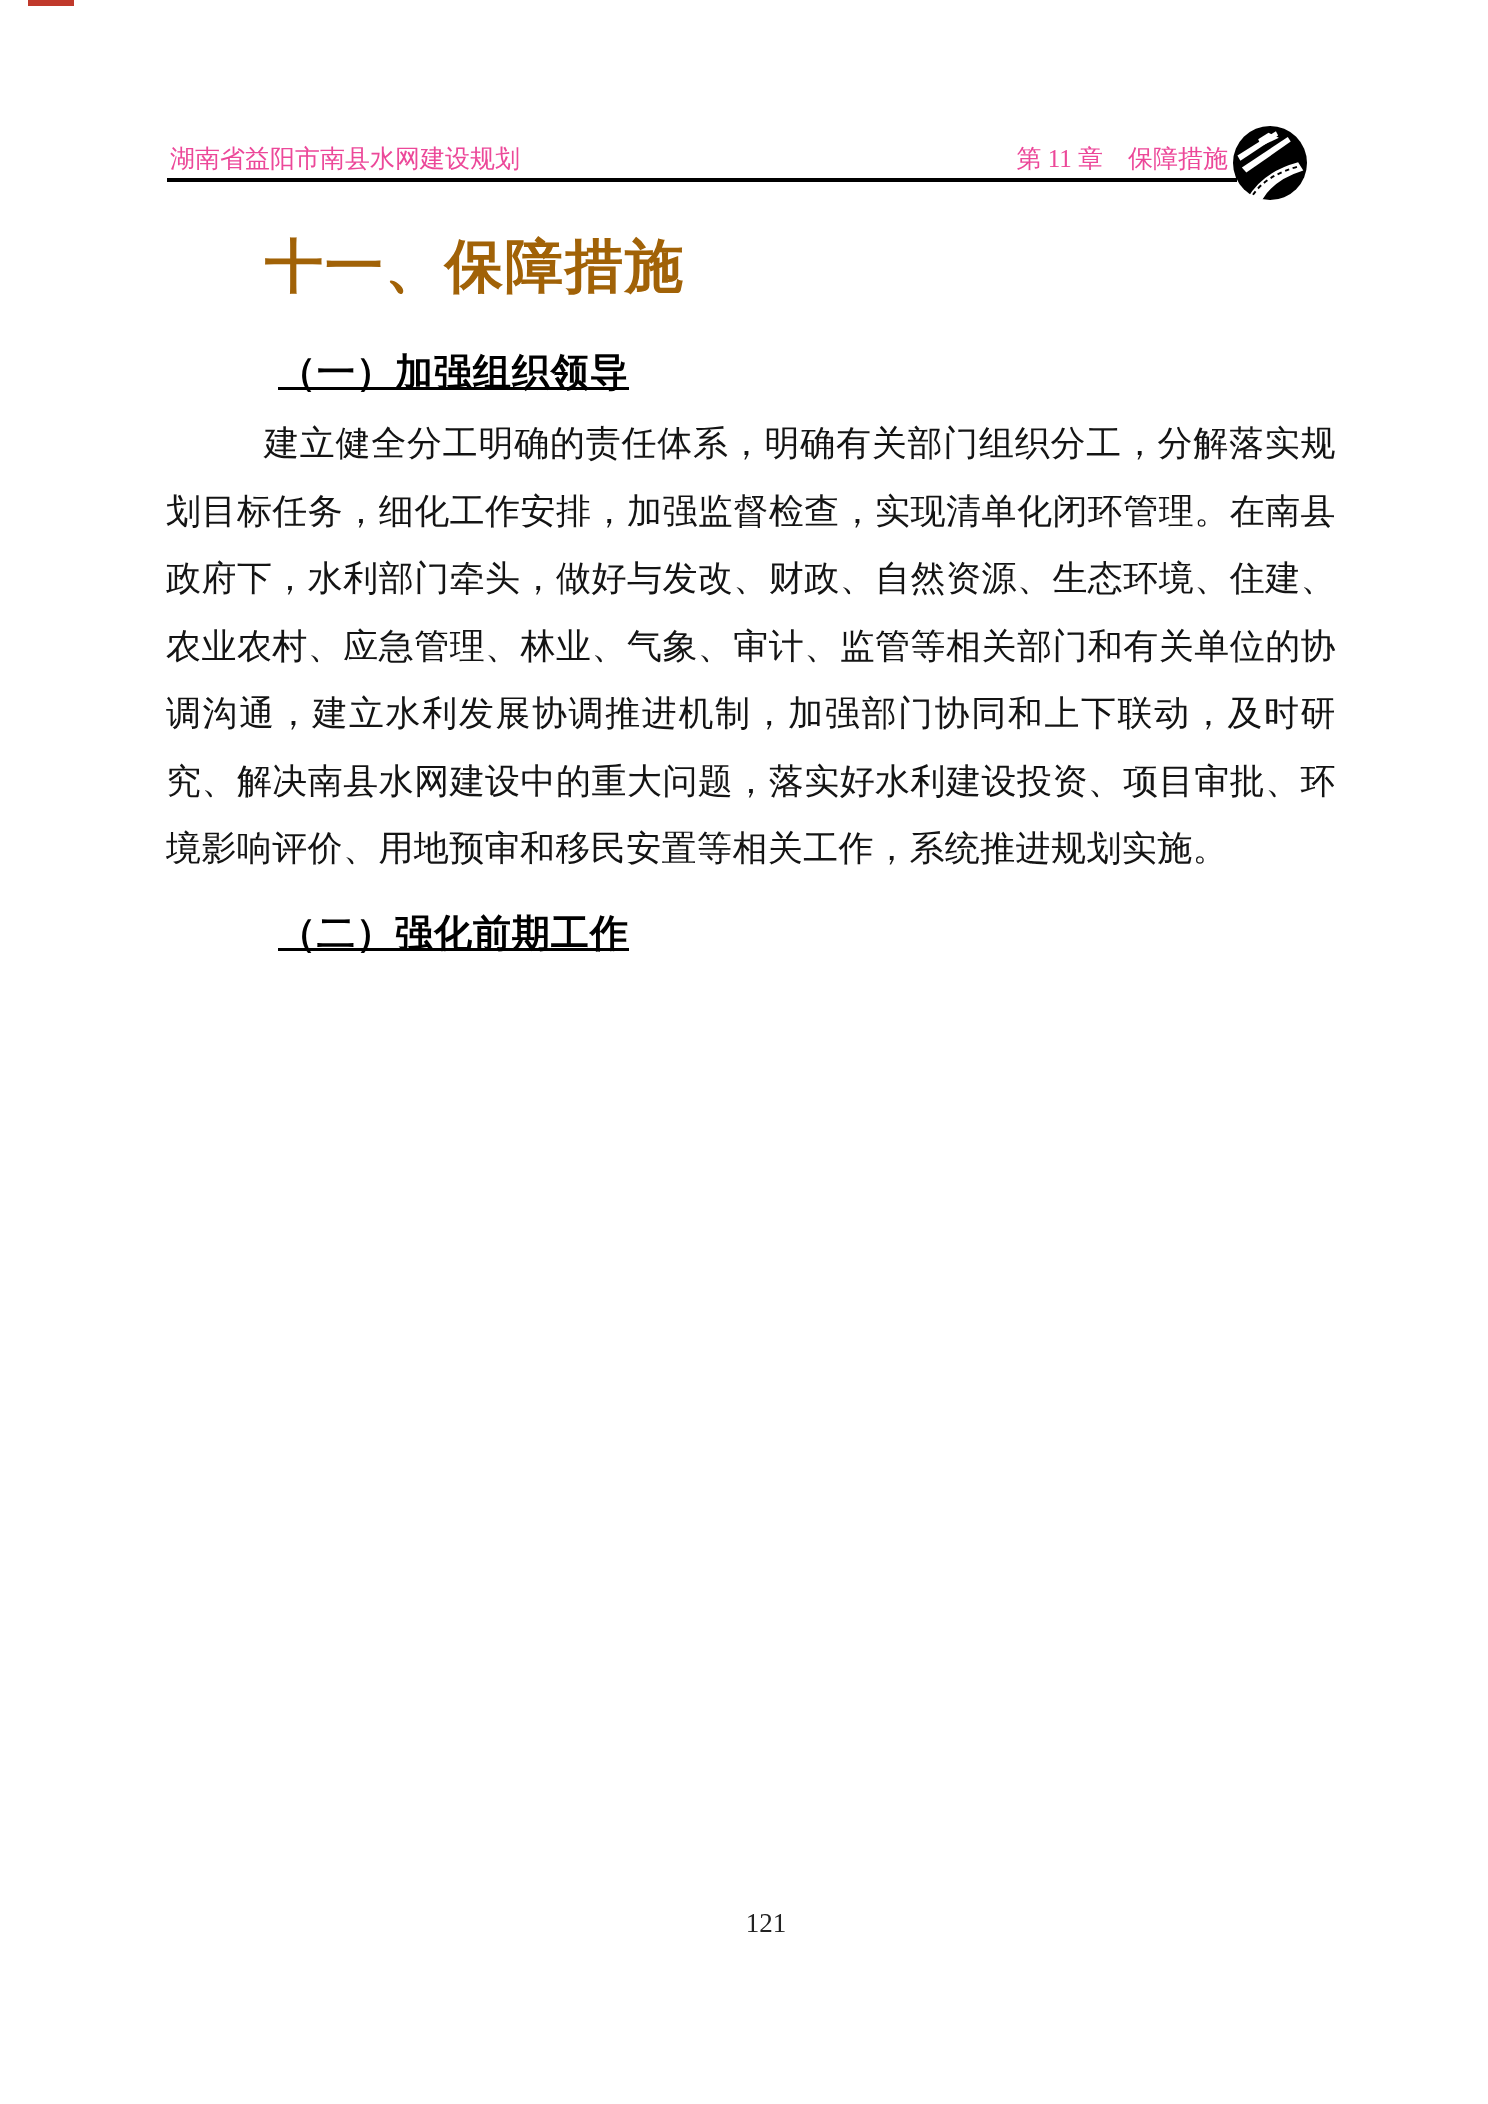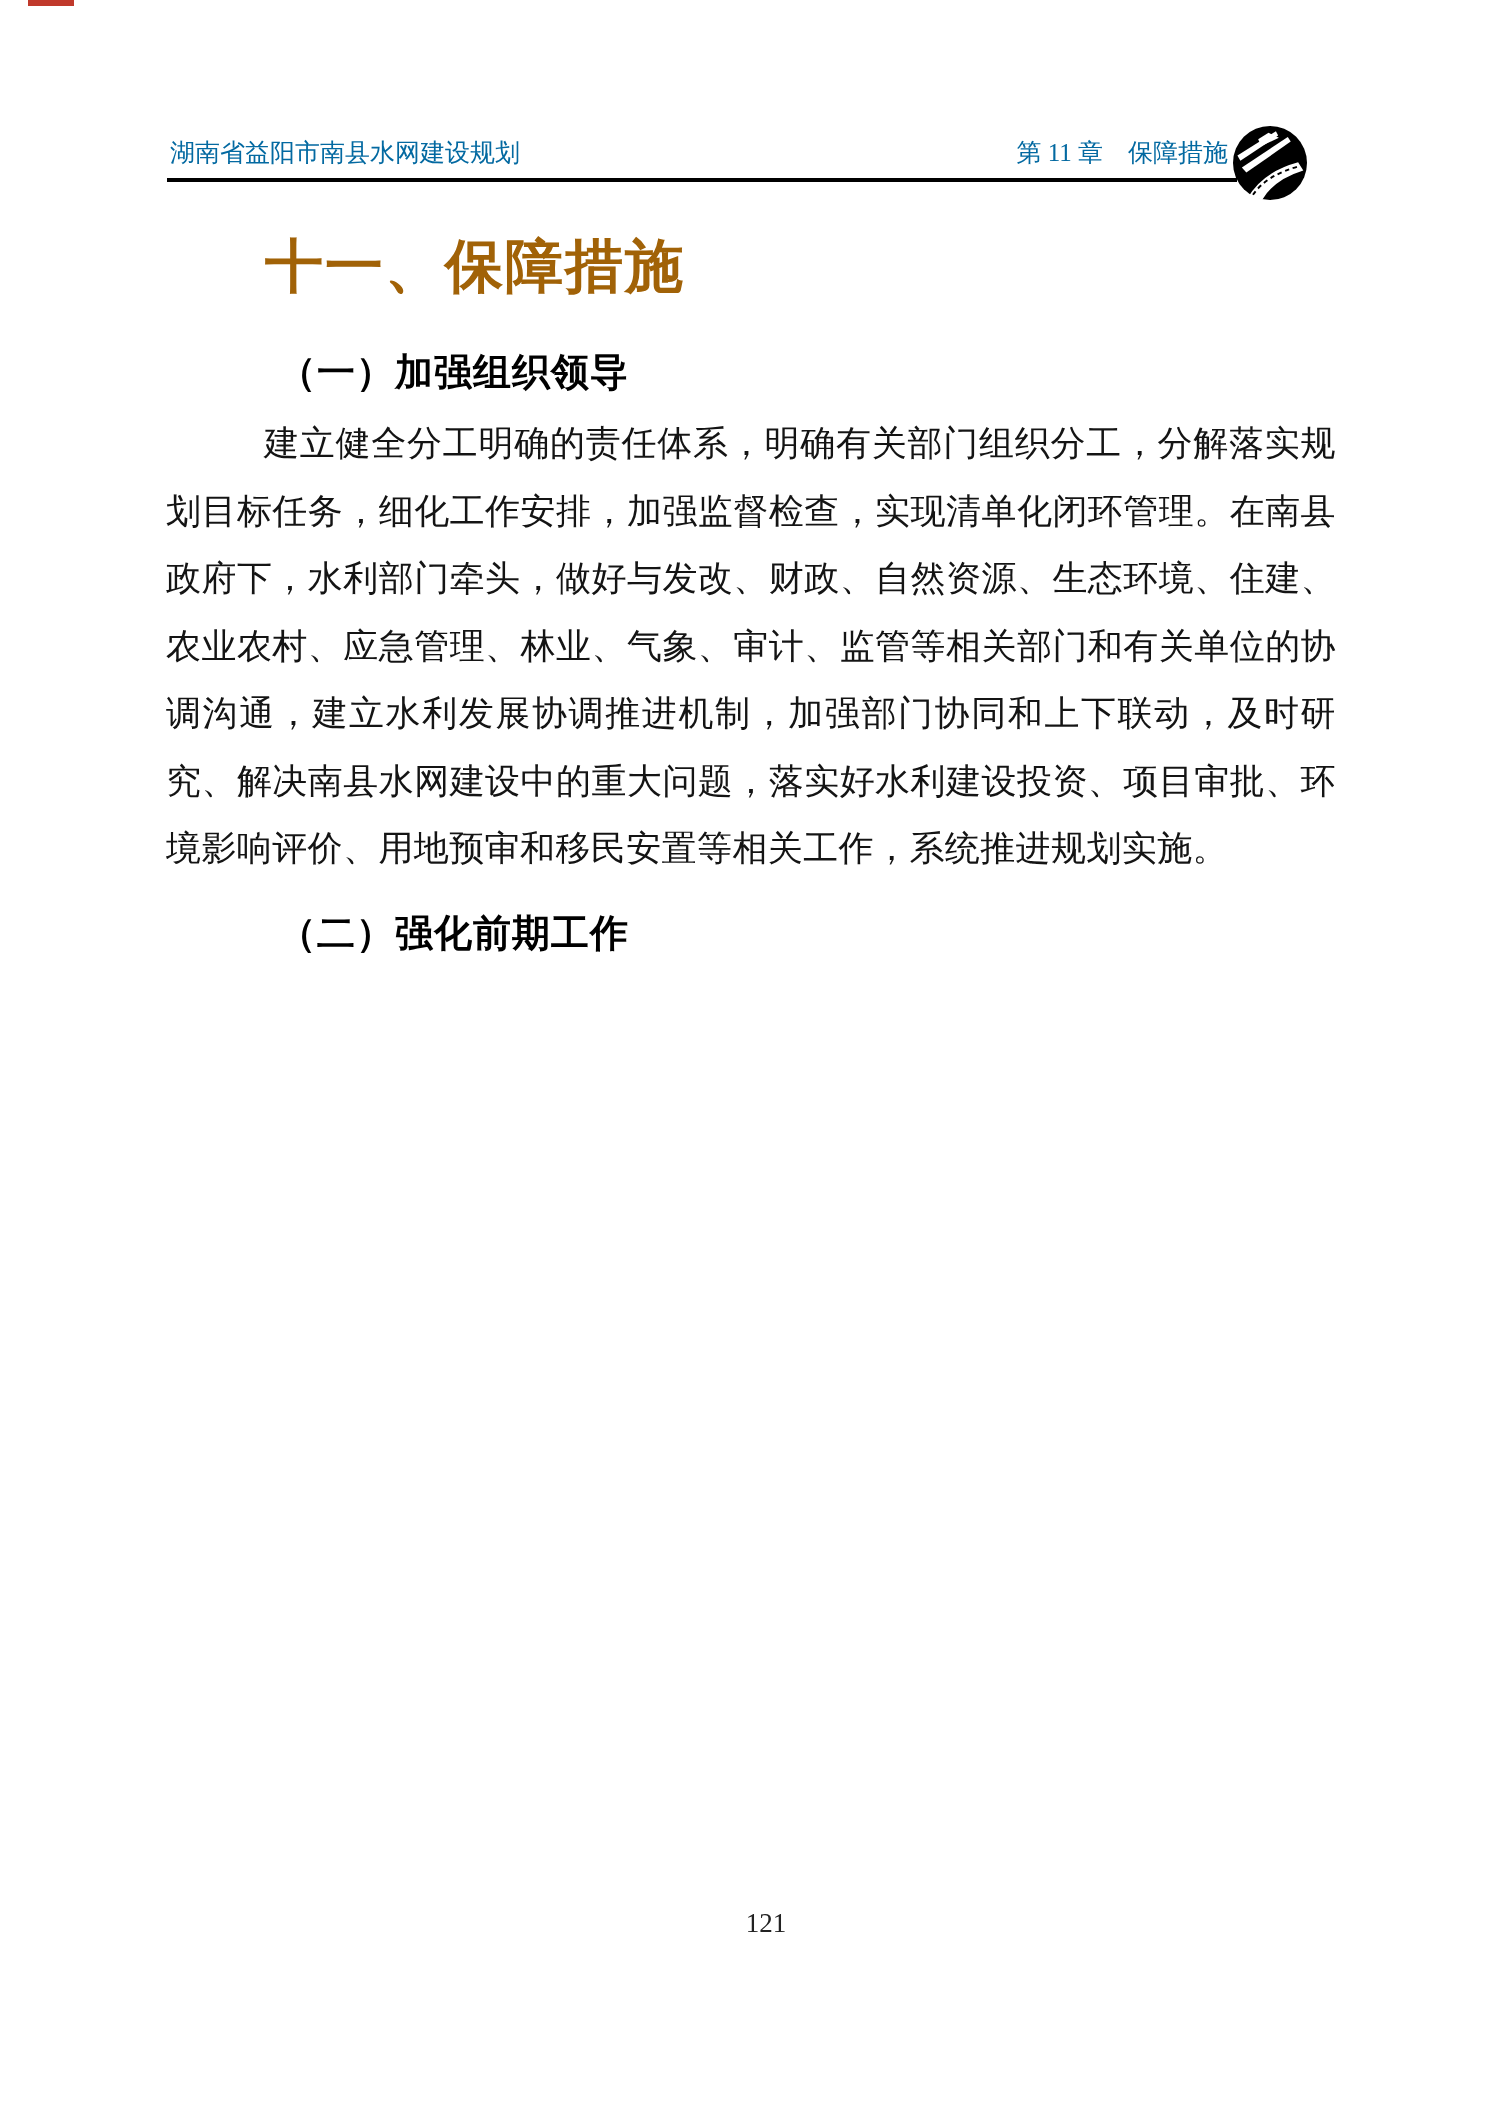--- a/index.html
+++ b/index.html
@@ -13,23 +13,23 @@
     color:#111111;
   }
   .scan-mark {
     position:absolute; left:28px; top:0;
     width:46px; height:6px;
     background:#c0392b;
   }
   .header {
     position:absolute; left:170px; top:136px;
     width:1058px; height:40px;
-    display:flex; justify-content:space-between; 
+    display:flex; justify-content:space-between; align-items:flex-end;
     font-size:25px; line-height:34px;
-    color:#0369a1;
+    color:#ec4899;
   }
   .header-rule {
     position:absolute; left:167px; top:178px;
     width:1070px; height:4px;
     background:#000;
   }
   .logo {
     position:absolute; left:1233px; top:126px;
     width:74px; height:74px;
   }
@@ -46,20 +46,21 @@
     color:#a16207;
     letter-spacing:2px;
   }
   .sec {
     margin-left:112px;
     font-family:"Liberation Sans","DejaVu Sans",sans-serif;
     font-weight:bold;
     font-size:38px; line-height:48px;
     color:#000;
     letter-spacing:1px;
+    text-decoration:underline;
   }
   .sec-1 { margin-top:48px; margin-bottom:14px; }
   .sec-2 { margin-top:26px; margin-bottom:14px; }
   .sec-3 { margin-top:30px; margin-bottom:14px; }
   .body-para {
     font-size:35px;
     line-height:67.5px;
     letter-spacing:0.4px;
     text-align:justify;
     text-justify:inter-character;

